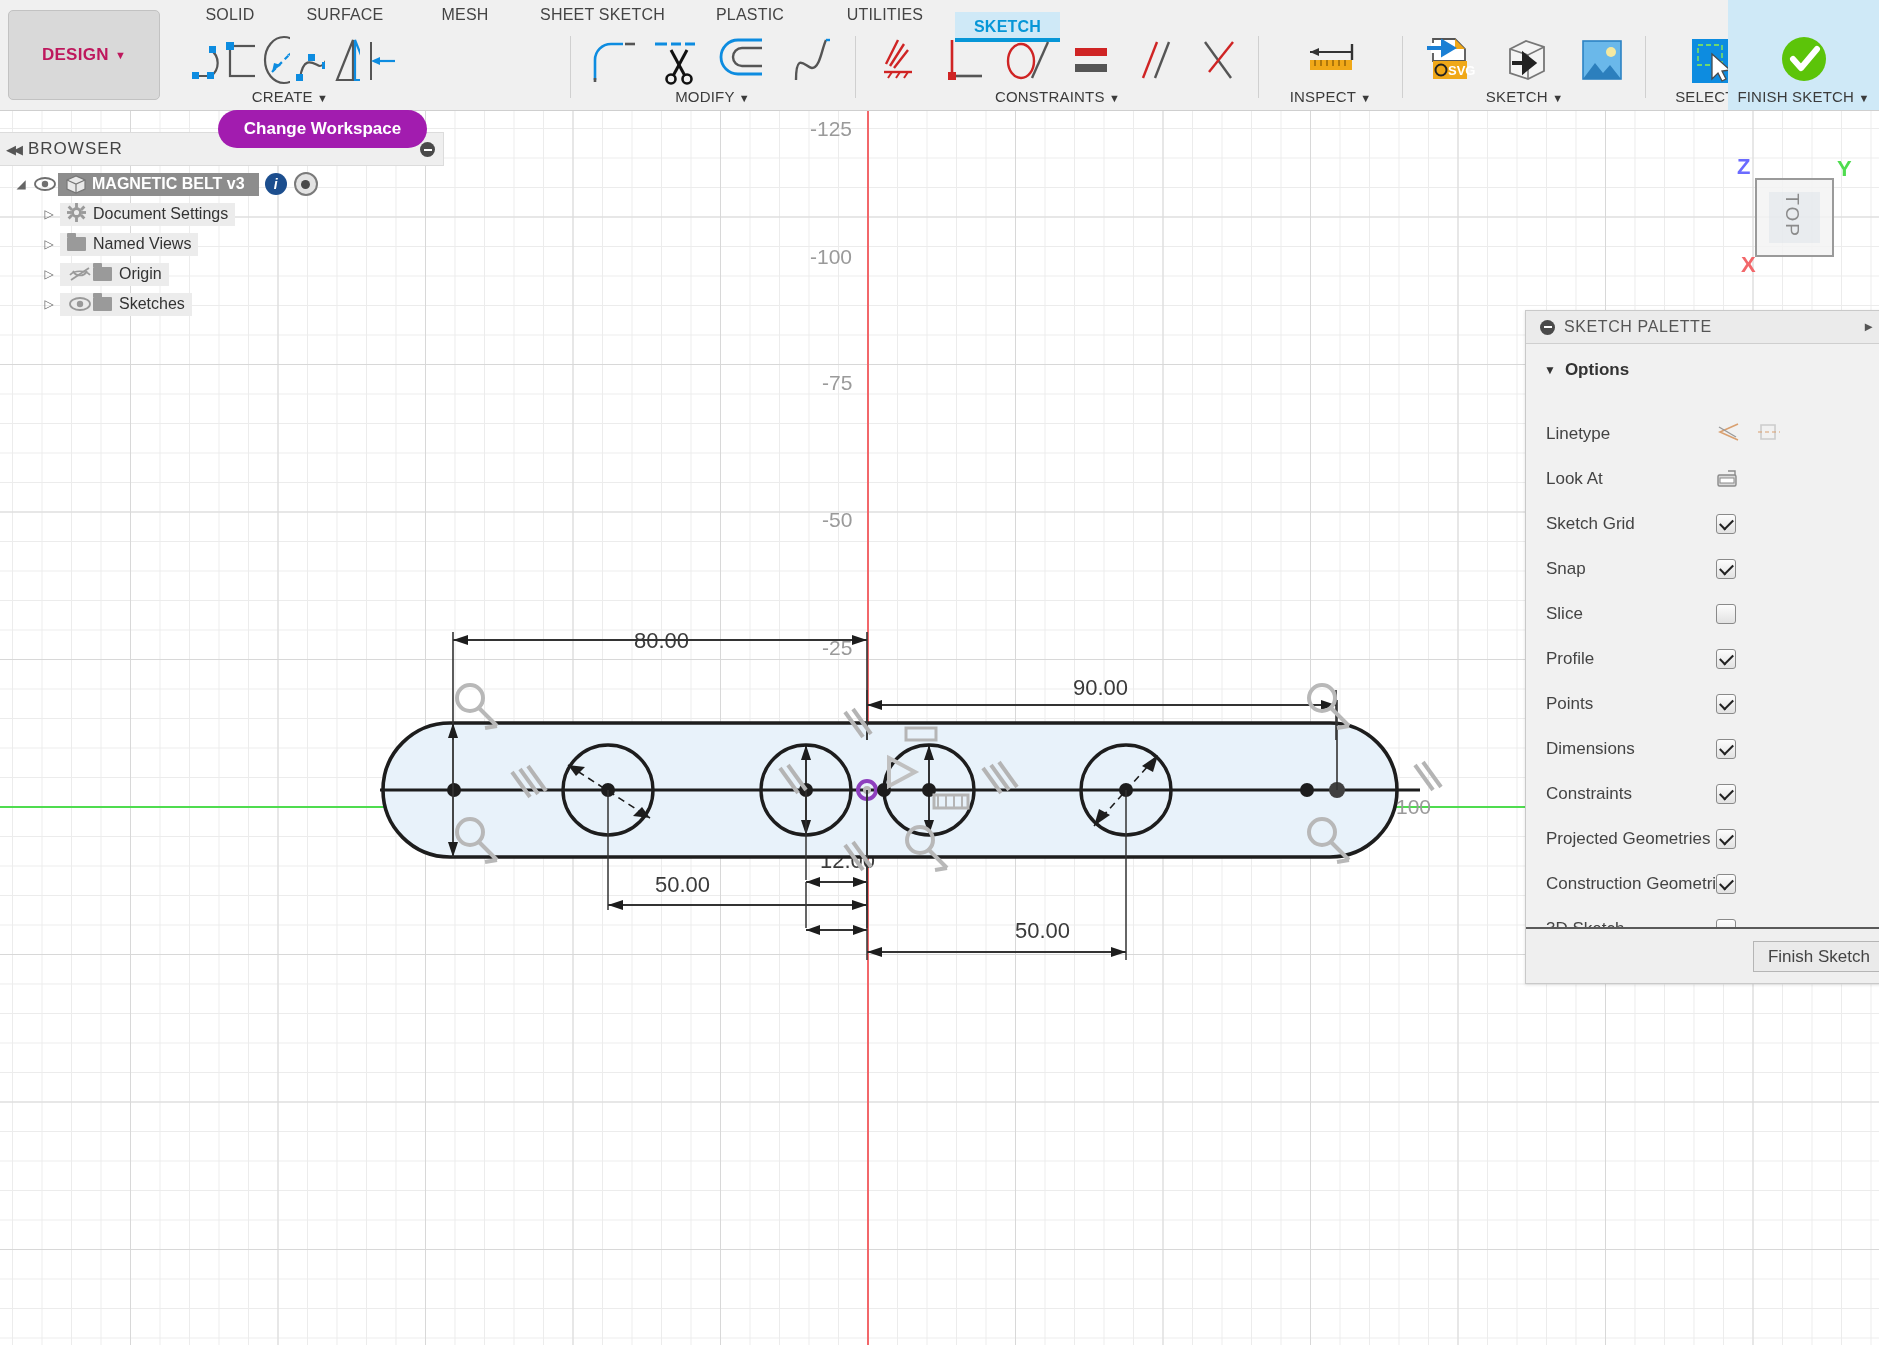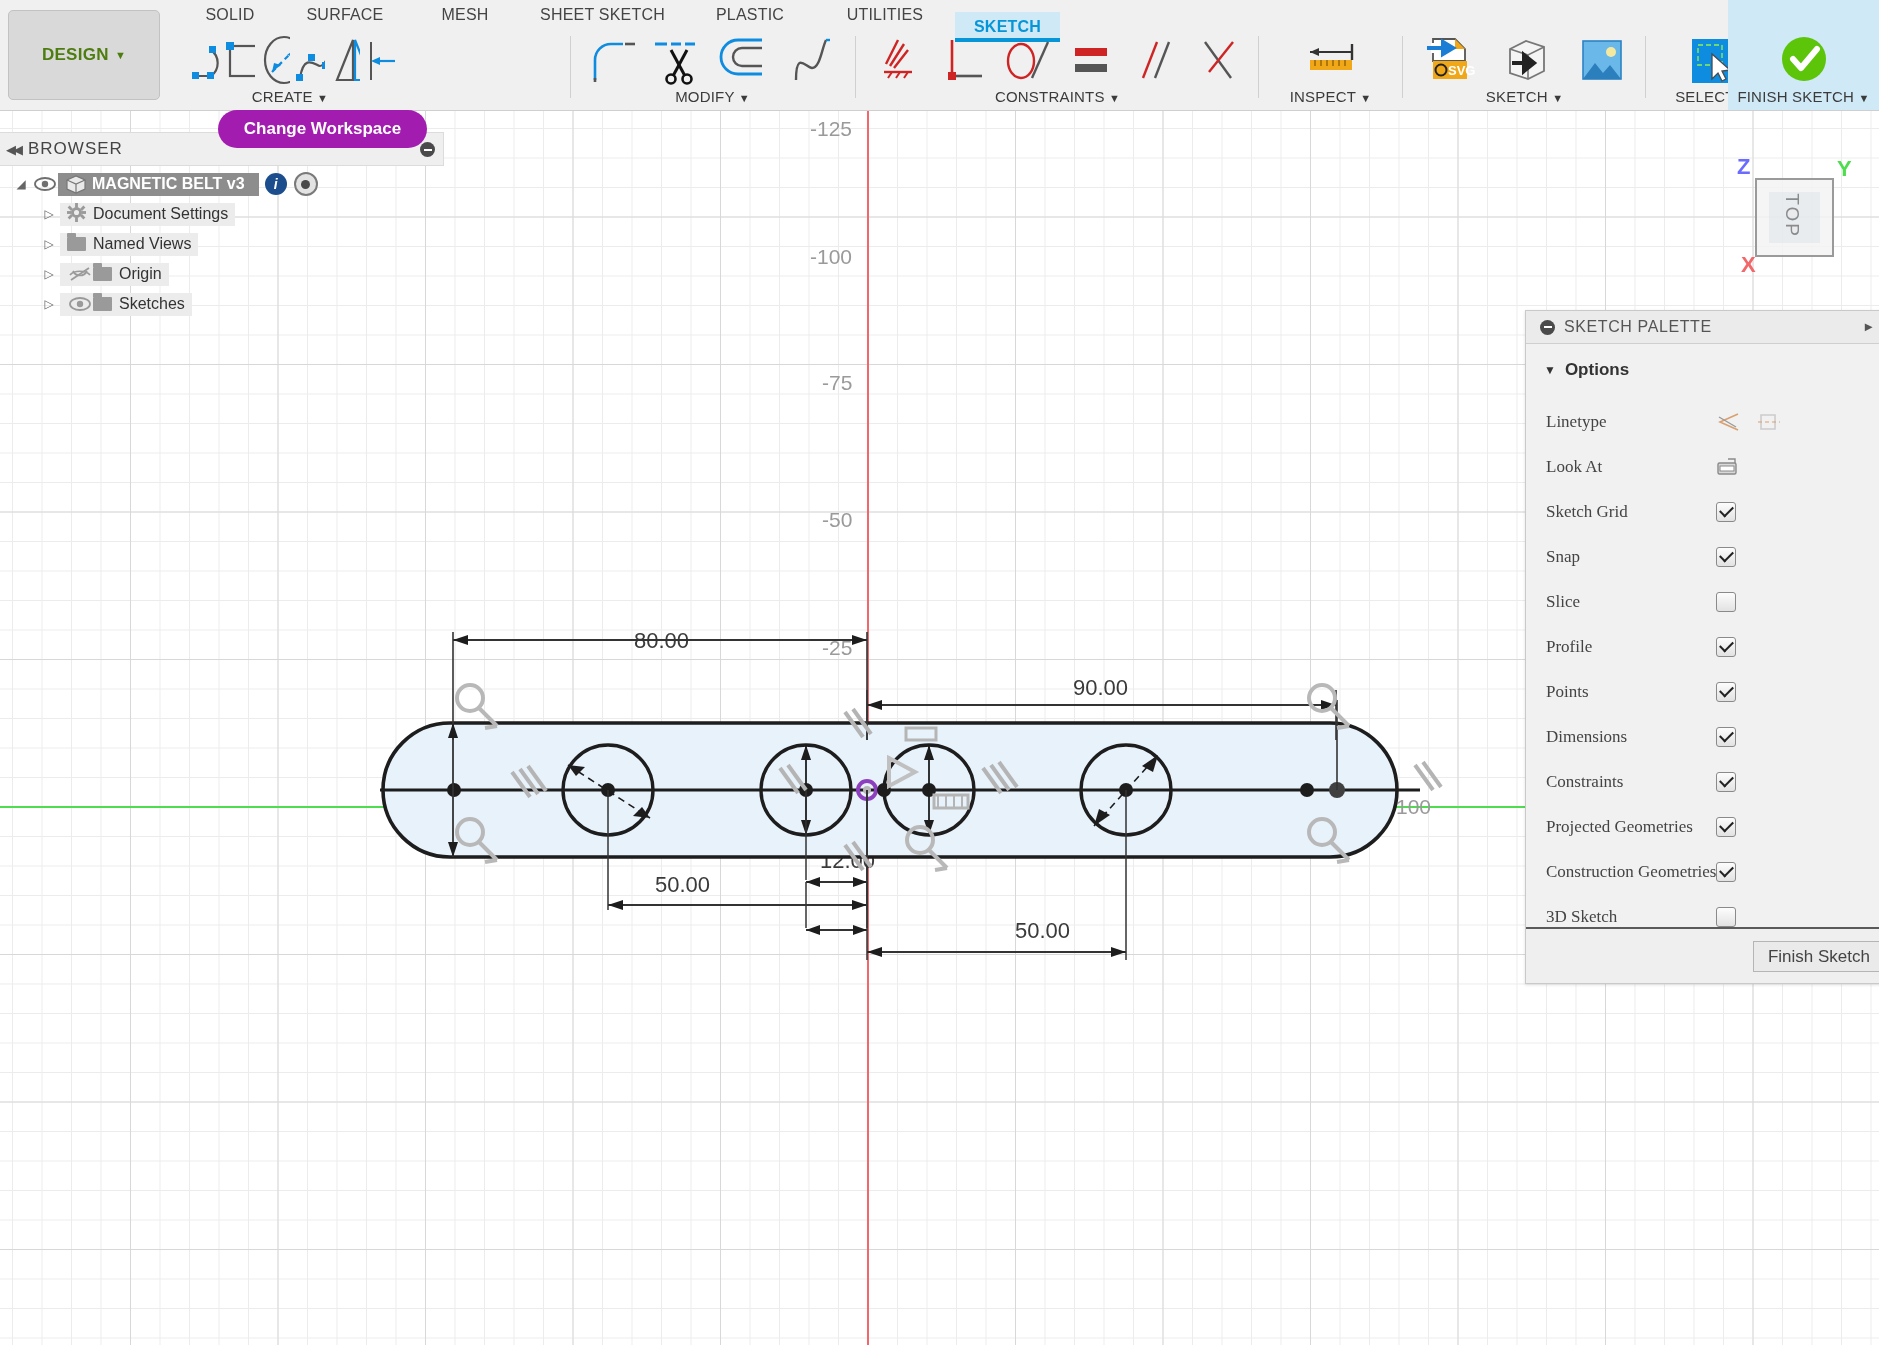--- a/index.html
+++ b/index.html
@@ -41,21 +41,21 @@
   
   #toolbar{
     position:absolute;left:0;top:0;width:1879px;height:110px;
     background:#f0f0f0;border-bottom:1px solid #cfcfcf;
     z-index:40;
   }
   #design-btn{
     position:absolute;left:8px;top:10px;width:150px;height:88px;
     background:#d9d9d9;border:1px solid #c2c2c2;border-radius:5px;
     display:flex;align-items:center;justify-content:center;
-    font-size:17px;font-weight:bold;color:#4d7c0f;letter-spacing:.3px;
+    font-size:17px;font-weight:bold;color:#be185d;letter-spacing:.3px;
   }
   #ws-tabs{position:absolute;left:180px;top:0;height:30px;display:flex;align-items:center;}
   .ws-tab{
     font-size:16px;color:#444;padding:0 0;margin:0 0;
     height:30px;line-height:30px;text-align:center;
     letter-spacing:.2px;
   }
   .ws-tab.active{color:#0696d7;background:#cfe9f7;font-weight:bold;}
   .ws-tab.active .ul{position:absolute;bottom:0;left:0;right:0;height:4px;background:#0696d7;}
 
@@ -139,21 +139,21 @@
     display:flex;align-items:center;justify-content:center;
   }
   #pal-minus::after{content:"";width:8px;height:2px;background:#fff;}
   #pal-title{font-size:16px;color:#555;letter-spacing:.6px;margin-left:9px;}
   #pal-expand{position:absolute;right:5px;top:8px;color:#555;font-size:13px;}
   #options-hdr{
     position:absolute;left:0;top:44px;height:30px;display:flex;align-items:center;
   }
   #options-caret{margin-left:18px;color:#333;font-size:12px;}
   #options-text{font-size:17px;font-weight:bold;color:#333;margin-left:9px;}
-  .prow{position:absolute;left:0;width:354px;height:45px;display:flex;align-items:center;font-family:Liberation Serif, serif;}
+  .prow{position:absolute;left:0;width:354px;height:45px;display:flex;align-items:flex-end;}
   .plabel{font-size:17px;color:#444;margin-left:20px;}
   .pctl{position:absolute;left:190px;display:flex;align-items:center;}
   .cbox{
     width:18px;height:18px;border:1px solid #8a8a8a;border-radius:3px;
     background:linear-gradient(#fdfdfd,#e2e2e2);
     display:flex;align-items:center;justify-content:center;
   }
   .cbox.on::after{
     content:"";width:11px;height:6px;border-left:2px solid #222;border-bottom:2px solid #222;
     transform:rotate(-45deg);margin-bottom:3px;

